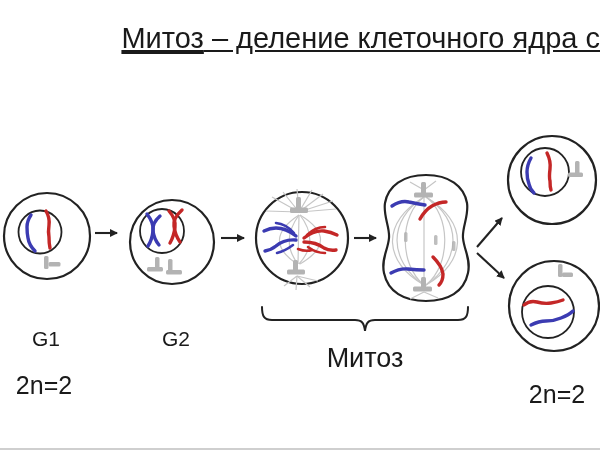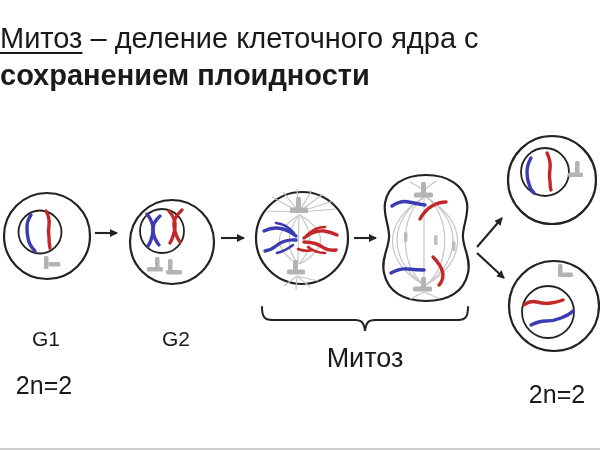--- a/index.html
+++ b/index.html
@@ -7,22 +7,22 @@
   #slide{
     position:relative;
     width:600px;height:450px;
     background:var(--background,#fff);
     overflow:hidden;
     font-family:"Liberation Sans", sans-serif;
     box-sizing:border-box;
   }
   .title-block{
     position:absolute;top:20px;left:0;width:600px;
-    text-align:left;color:var(--text,#1a1a1a);
-    line-height:37px;font-size:29px;
+    text-align:right;color:var(--text,#1a1a1a);
+    line-height:37px;font-size:29px;text-decoration:underline;
   }
   .title-line2{font-weight:bold;}
   .title-keyword{text-decoration:underline;text-underline-offset:4px;}
   #diagram{position:absolute;left:0;top:0;}
   .membrane{fill:#ffffff;stroke:var(--outline,#222);stroke-width:2.2;}
   .nucleus{fill:none;stroke:var(--outline,#222);stroke-width:1.8;}
   .chr-b{fill:none;stroke:var(--chromosome-blue,#3b3bb2);stroke-width:3.4;stroke-linecap:round;}
   .chr-r{fill:none;stroke:var(--chromosome-red,#c42727);stroke-width:3.4;stroke-linecap:round;}
   .chr-thin{stroke-width:2.6;}
   .cso{fill:var(--centrosome-gray,#b3b3b3);}
@@ -32,21 +32,20 @@
   .lbl{fill:var(--text,#1a1a1a);font-family:"Liberation Sans",sans-serif;}
   .bottom-edge{position:absolute;left:0;bottom:0;width:600px;height:2px;background:#cfcfcf;}
 </style>
 </head>
 <body>
 
 <div id="slide">
 
   <div class="title-block">
     <div class="title-line1"><span class="title-keyword">Митоз</span><span> – деление клеточного ядра с</span></div>
-    <div class="title-line2">сохранением плоидности</div>
   </div>
 
   <svg id="diagram" width="600" height="450" viewBox="0 0 600 450">
     <defs>
       <marker id="ah" markerWidth="9" markerHeight="8" refX="7" refY="4" orient="auto" markerUnits="userSpaceOnUse">
         <path d="M0,0 L8,4 L0,8 Z" fill="#222222"></path>
       </marker>
     </defs>
 
     <g>

